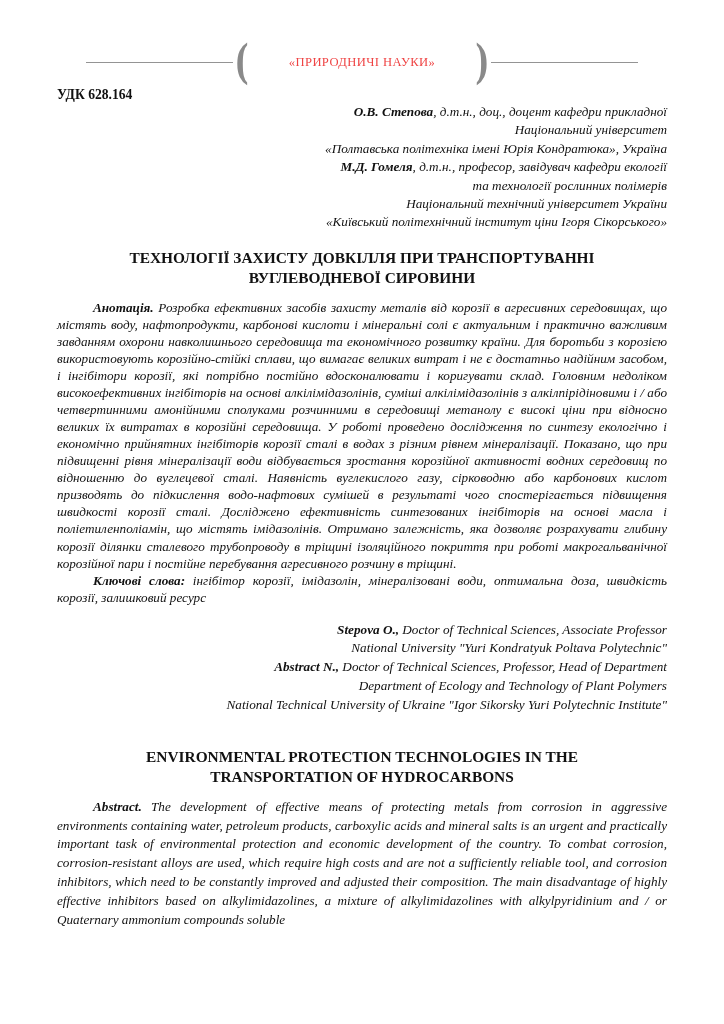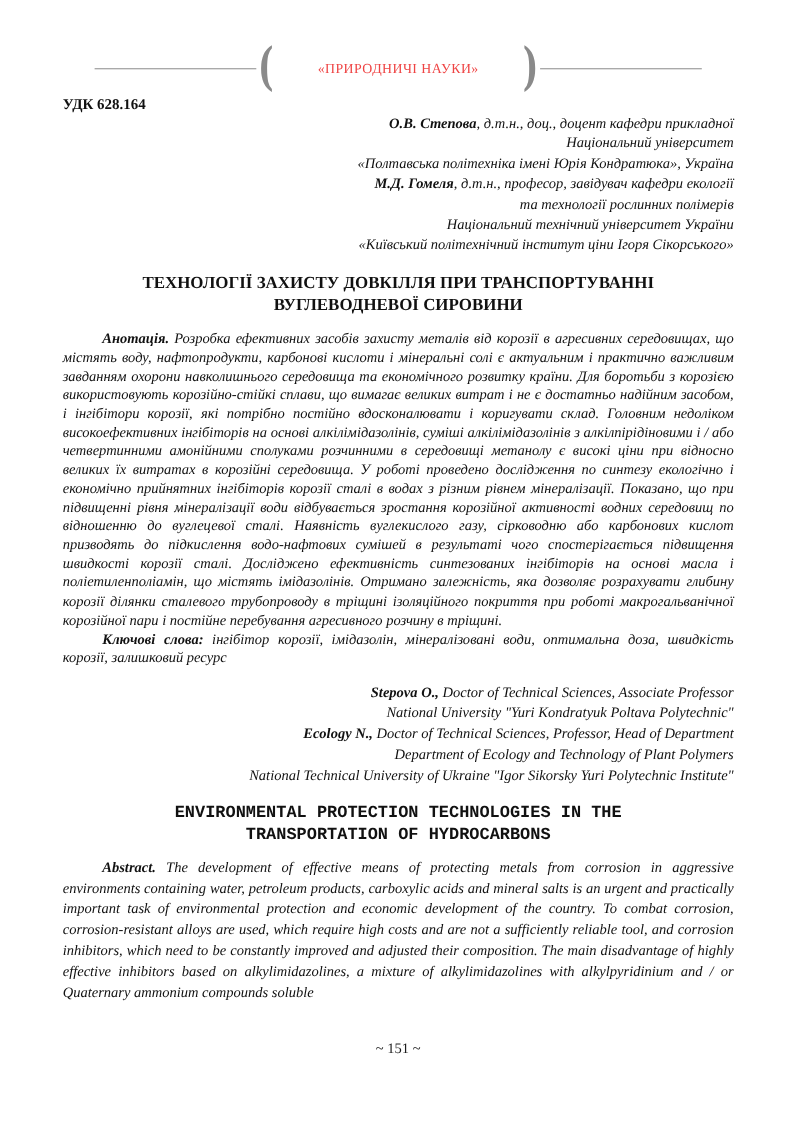--- a/index.html
+++ b/index.html
@@ -61,21 +61,21 @@
   .authors-en { margin-top: 15px; line-height: 18.8px; }
   .authors b { font-weight: bold; }
   .article-title {
     margin: 16px auto 0 auto;
     text-align: center;
     font-weight: bold;
     font-size: 15.4px;
     line-height: 20.5px;
   }
   .title-uk { max-width: 566px; }
-  .title-en { margin-top: 14px; max-width: 520px; font-family: Liberation Mono, monospace; }
+  .title-en { margin-top: 32px; max-width: 520px; }
   .para {
     text-align: justify;
     font-style: italic;
     font-size: 13.2px;
     text-indent: 36px;
   }
   .abstract-uk { margin-top: 10px; line-height: 17.05px; }
   .keywords-uk { line-height: 17.05px; }
   .abstract-en { margin-top: 10px; line-height: 18.85px; }
   .para b { font-weight: bold; }
@@ -115,24 +115,23 @@
 
   <h1 class="article-title title-uk">ТЕХНОЛОГІЇ ЗАХИСТУ ДОВКІЛЛЯ ПРИ ТРАНСПОРТУВАННІ ВУГЛЕВОДНЕВОЇ СИРОВИНИ</h1>
 
   <p class="para abstract-uk"><b>Анотація.</b><span> Розробка ефективних засобів захисту металів від корозії в агресивних середовищах, що містять воду, нафтопродукти, карбонові кислоти і мінеральні солі є актуальним і практично важливим завданням охорони навколишнього середовища та економічного розвитку країни. Для боротьби з корозією використовують корозійно-стійкі сплави, що вимагає великих витрат і не є достатньо надійним засобом, і інгібітори корозії, які потрібно постійно вдосконалювати і коригувати склад. Головним недоліком високоефективних інгібіторів на основі алкілімідазолінів, суміші алкілімідазолінів з алкілпірідіновими і / або четвертинними амонійними сполуками розчинними в середовищі метанолу є високі ціни при відносно великих їх витратах в корозійні середовища. У роботі проведено дослідження по синтезу екологічно і економічно прийнятних інгібіторів корозії сталі в водах з різним рівнем мінералізації. Показано, що при підвищенні рівня мінералізації води відбувається зростання корозійної активності водних середовищ по відношенню до вуглецевої сталі. Наявність вуглекислого газу, сірководню або карбонових кислот призводять до підкислення водо-нафтових сумішей в результаті чого спостерігається підвищення швидкості корозії сталі. Досліджено ефективність синтезованих інгібіторів на основі масла і поліетиленполіамін, що містять імідазолінів. Отримано залежність, яка дозволяє розрахувати глибину корозії ділянки сталевого трубопроводу в тріщині ізоляційного покриття при роботі макрогальванічної корозійної пари і постійне перебування агресивного розчину в тріщині.</span></p>
 
   <p class="para keywords-uk"><b>Ключові слова:</b><span> інгібітор корозії, імідазолін, мінералізовані води, оптимальна доза, швидкість корозії, залишковий ресурс</span></p>
 
   <div class="authors authors-en" id="authors-en">
       <div><b>Stepova O.,</b> Doctor of Technical Sciences, Associate Professor</div>
       <div>National University "Yuri Kondratyuk Poltava Polytechnic"</div>
-      <div><b>Ecology N.,</b> Doctor of Technical Sciences, Professor, Head of Department</div>
+      <div><b>Abstract N.,</b> Doctor of Technical Sciences, Professor, Head of Department</div>
       <div>Department of Ecology and Technology of Plant Polymers</div>
       <div>National Technical University of Ukraine "Igor Sikorsky Yuri Polytechnic Institute"</div>
     </div>
 
   <h1 class="article-title title-en">ENVIRONMENTAL PROTECTION TECHNOLOGIES IN THE TRANSPORTATION OF HYDROCARBONS</h1>
 
   <p class="para abstract-en"><b>Abstract.</b><span> The development of effective means of protecting metals from corrosion in aggressive environments containing water, petroleum products, carboxylic acids and mineral salts is an urgent and practically important task of environmental protection and economic development of the country. To combat corrosion, corrosion-resistant alloys are used, which require high costs and are not a sufficiently reliable tool, and corrosion inhibitors, which need to be constantly improved and adjusted their composition. The main disadvantage of highly effective inhibitors based on alkylimidazolines, a mixture of alkylimidazolines with alkylpyridinium and / or Quaternary ammonium compounds soluble</span></p>
 
-  <div class="page-number">~ 151 ~</div>
 
 </div>
 
 </body></html>

